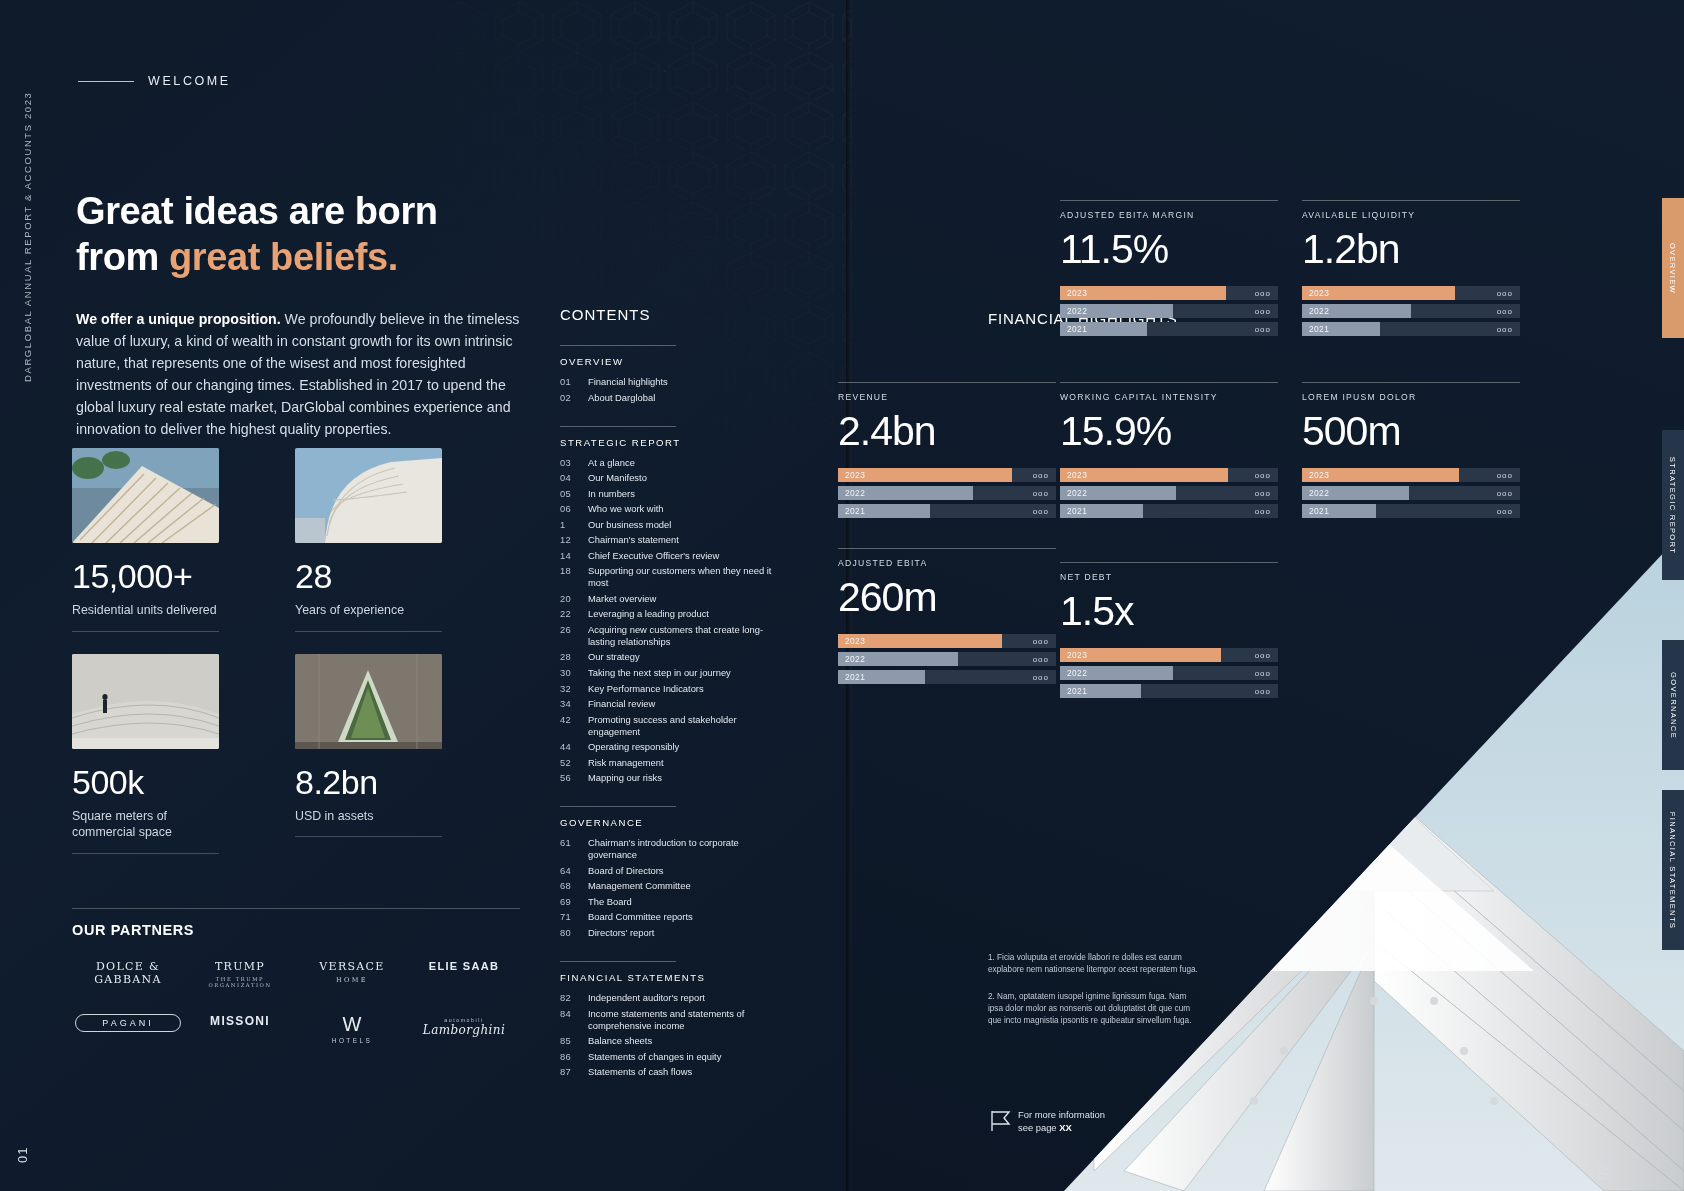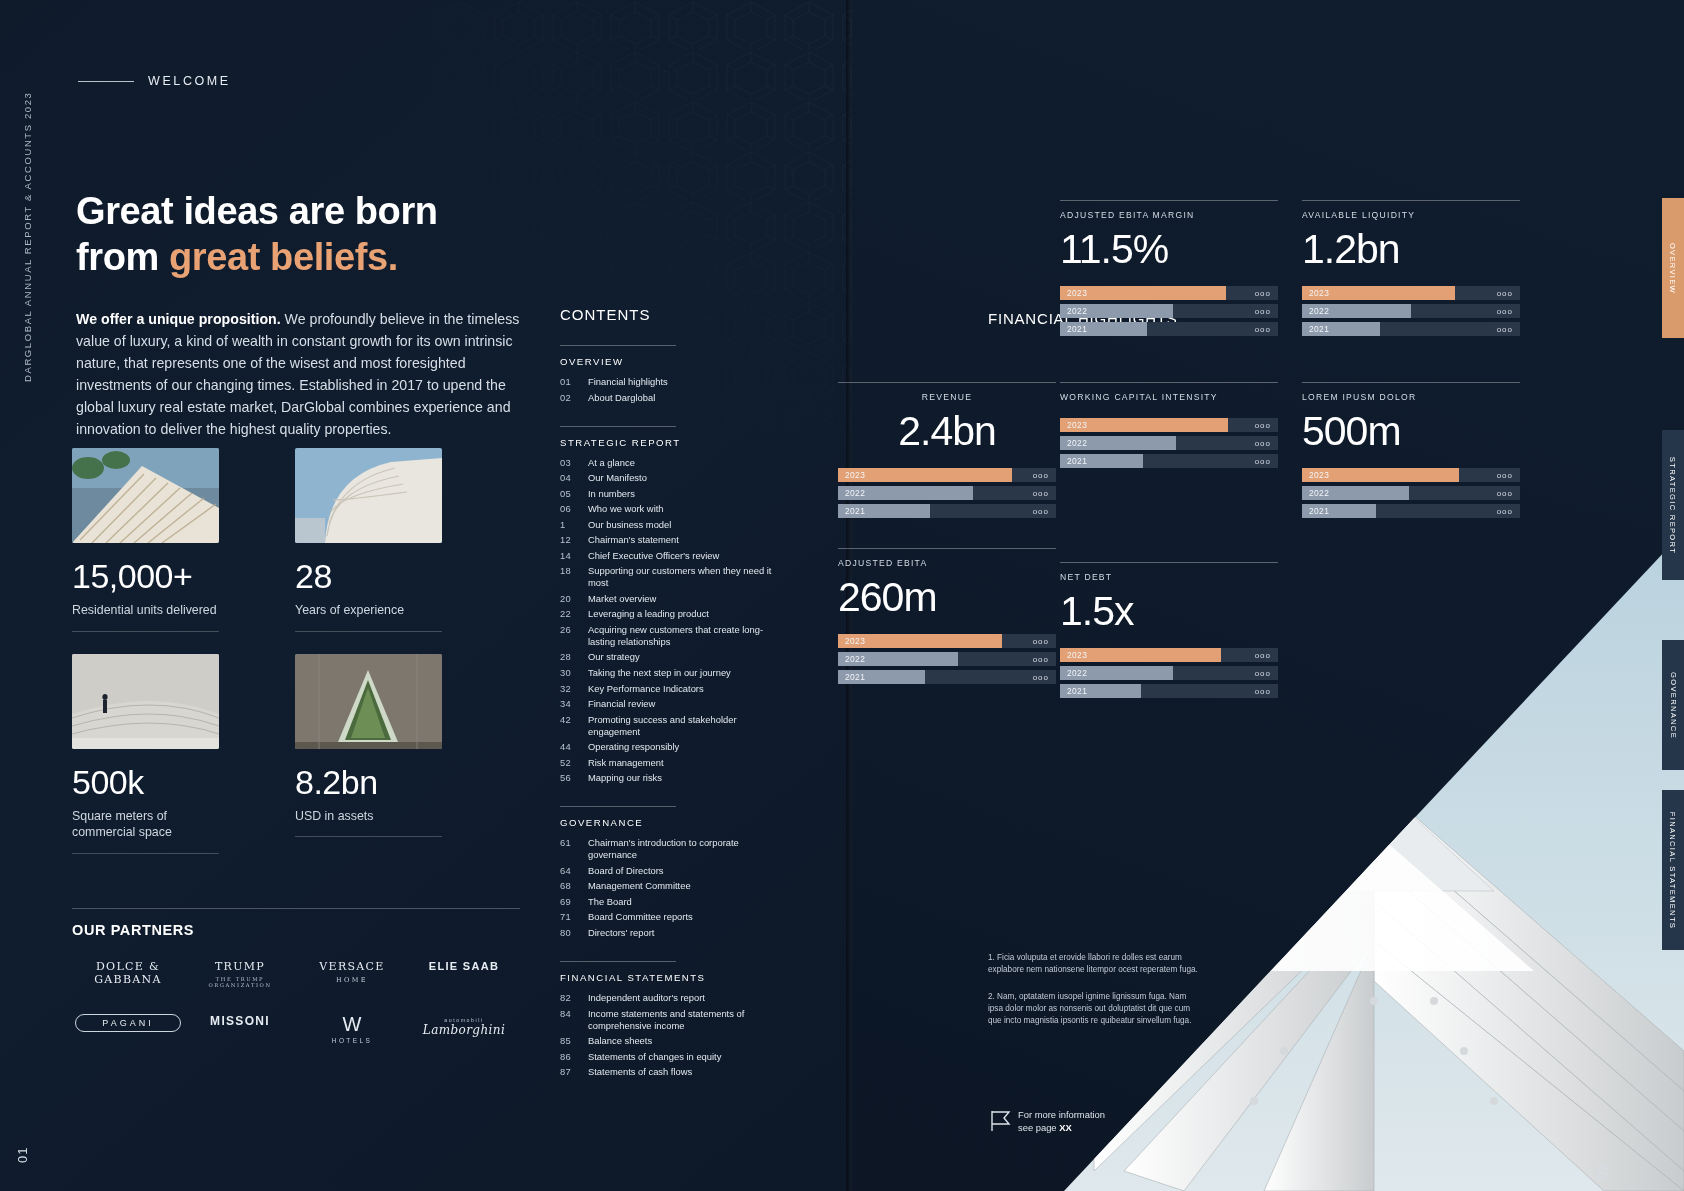--- a/index.html
+++ b/index.html
@@ -591,21 +591,21 @@
           <span class="dots">ooo</span>
         </div>
       <div class="bar-row">
           <div class="fill" style="width:36%"></div>
           <span class="yr">2021</span>
           <span class="dots">ooo</span>
         </div>
     </div>
   </div>
 
-  <div class="kpi" style="left:838px; top:382px;text-align:center;">
+  <div class="kpi" style="left:838px; top:382px;">
     <div class="rule"></div>
     <div class="k-label">REVENUE</div>
     <div class="k-value">2.4bn</div>
     <div class="bars">
       <div class="bar-row hl">
           <div class="fill" style="width:80%"></div>
           <span class="yr">2023</span>
           <span class="dots">ooo</span>
         </div>
       <div class="bar-row">
@@ -617,20 +617,21 @@
           <div class="fill" style="width:42%"></div>
           <span class="yr">2021</span>
           <span class="dots">ooo</span>
         </div>
     </div>
   </div>
 
   <div class="kpi" style="left:1060px; top:382px;">
     <div class="rule"></div>
     <div class="k-label">WORKING CAPITAL INTENSITY</div>
+    <div class="k-value">15.9%</div>
     <div class="bars">
       <div class="bar-row hl">
           <div class="fill" style="width:77%"></div>
           <span class="yr">2023</span>
           <span class="dots">ooo</span>
         </div>
       <div class="bar-row">
           <div class="fill" style="width:53%"></div>
           <span class="yr">2022</span>
           <span class="dots">ooo</span>

